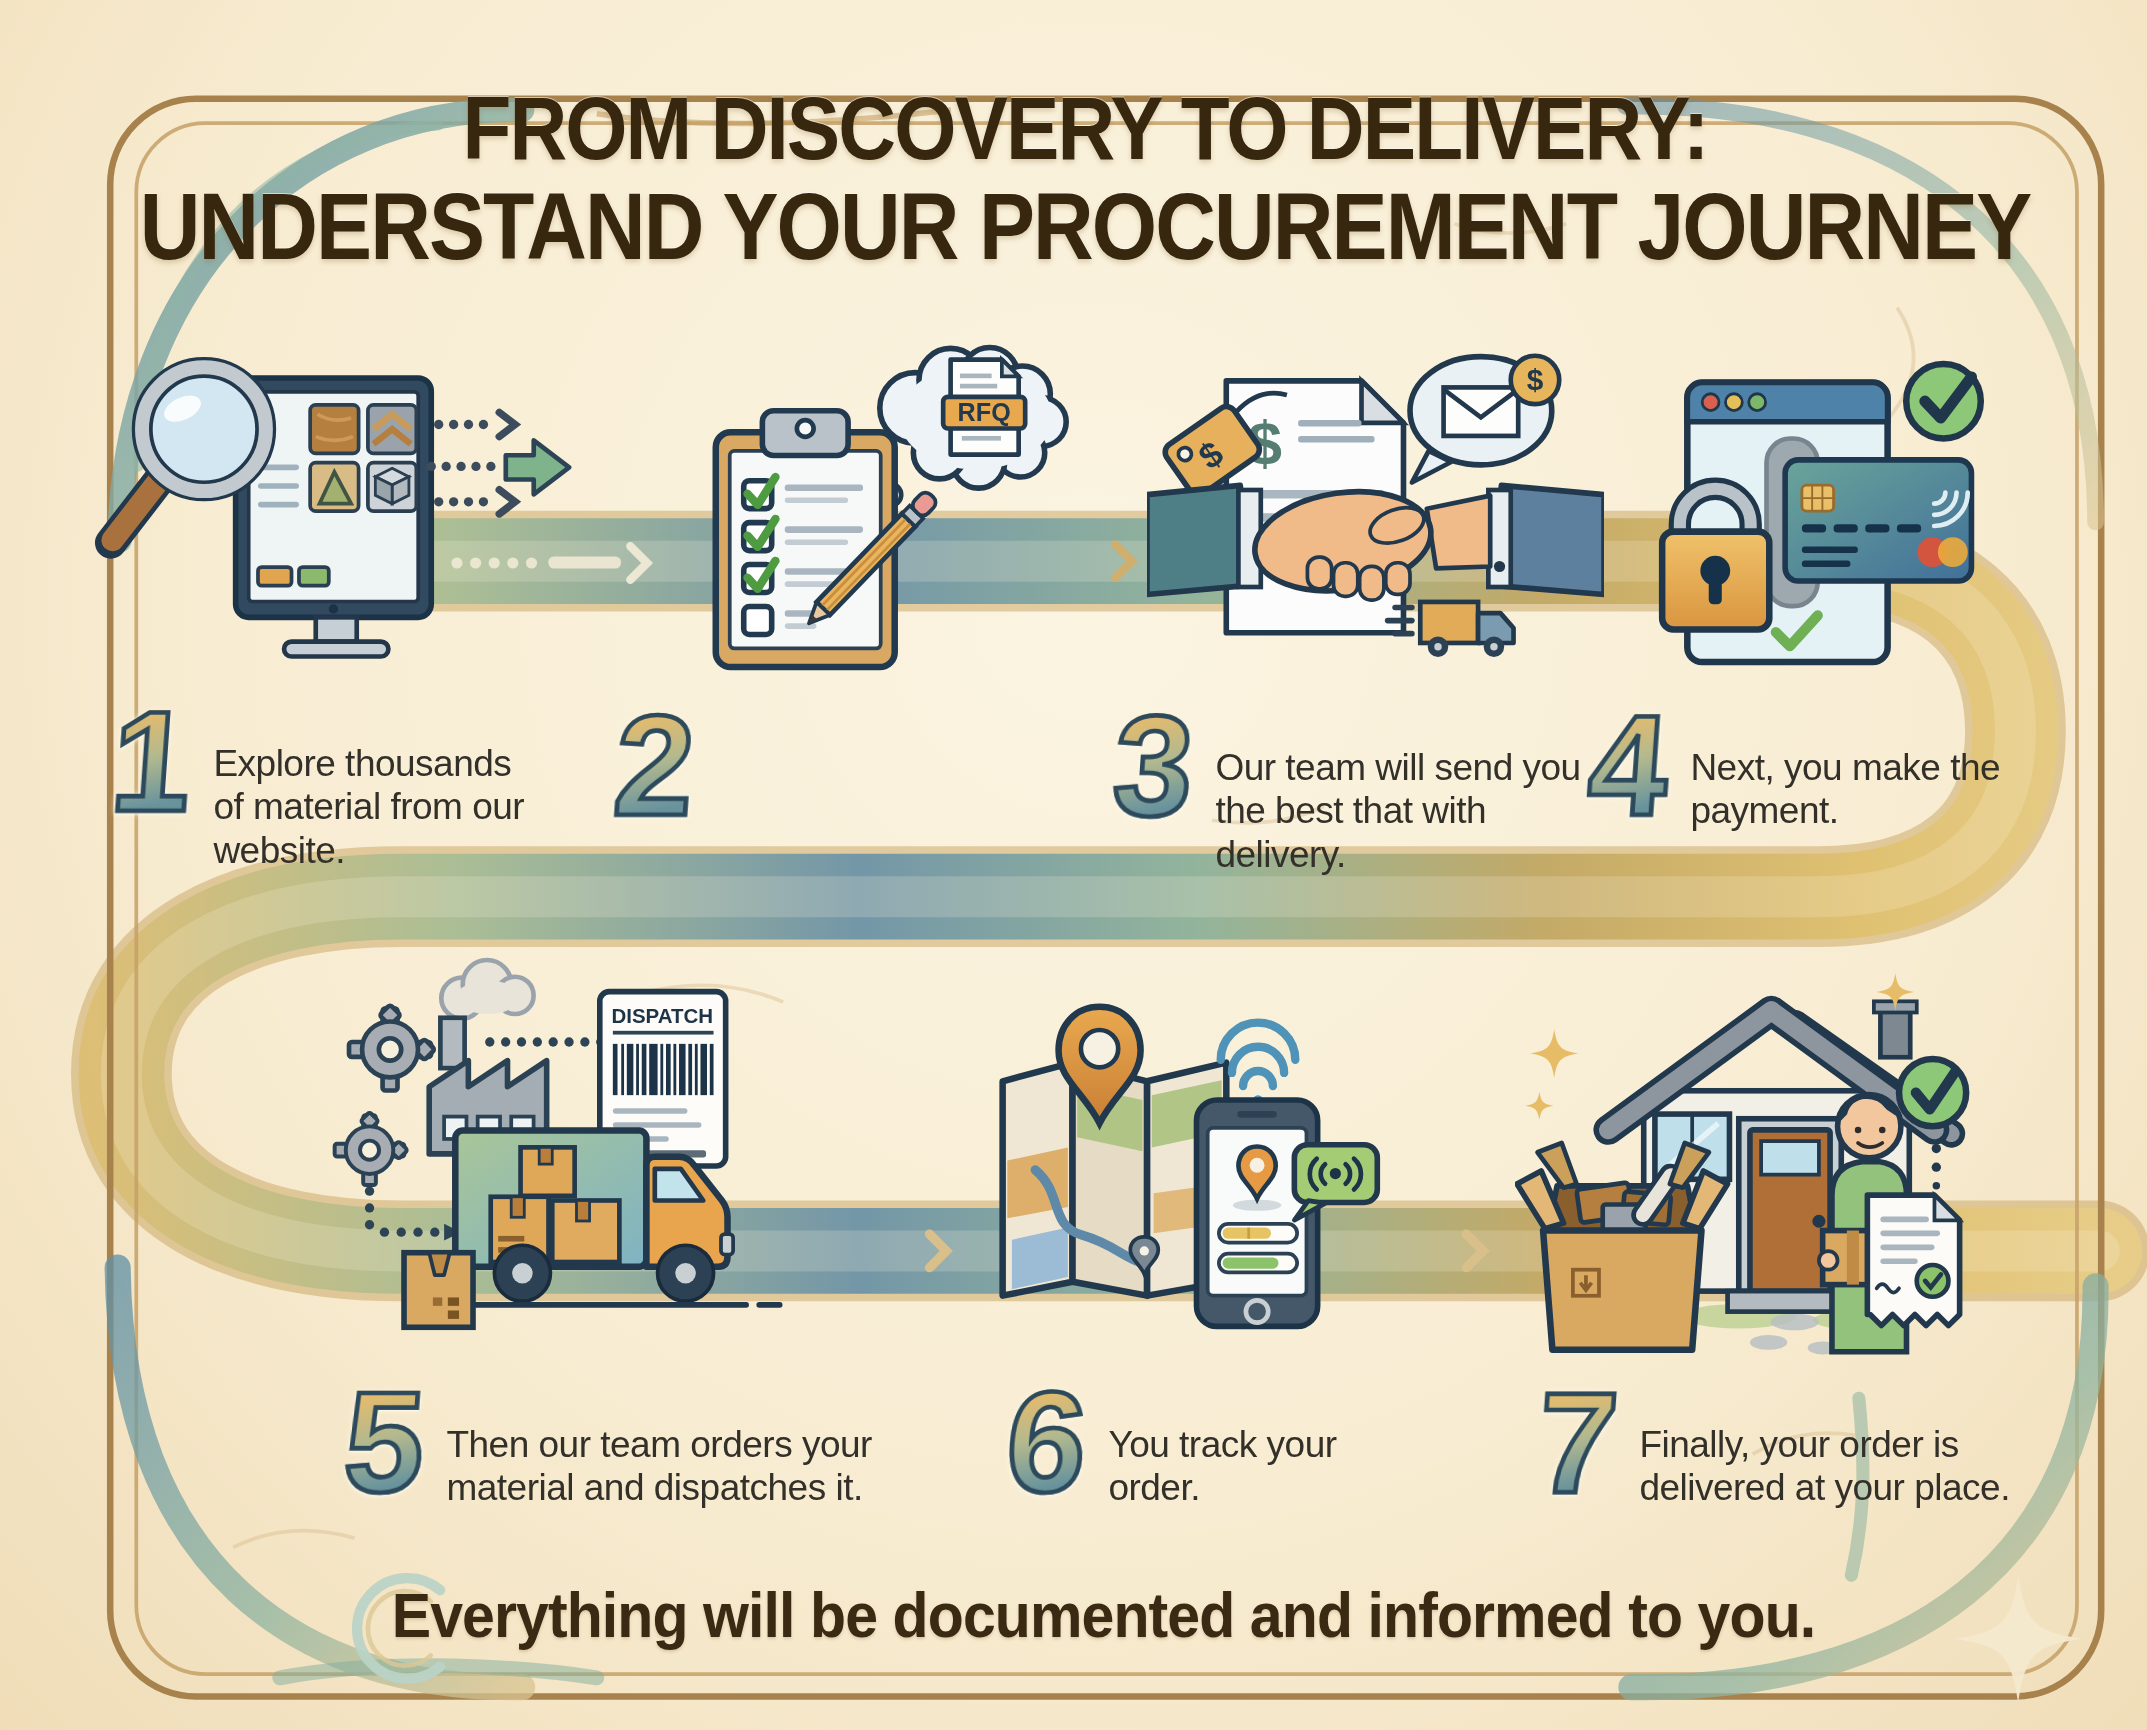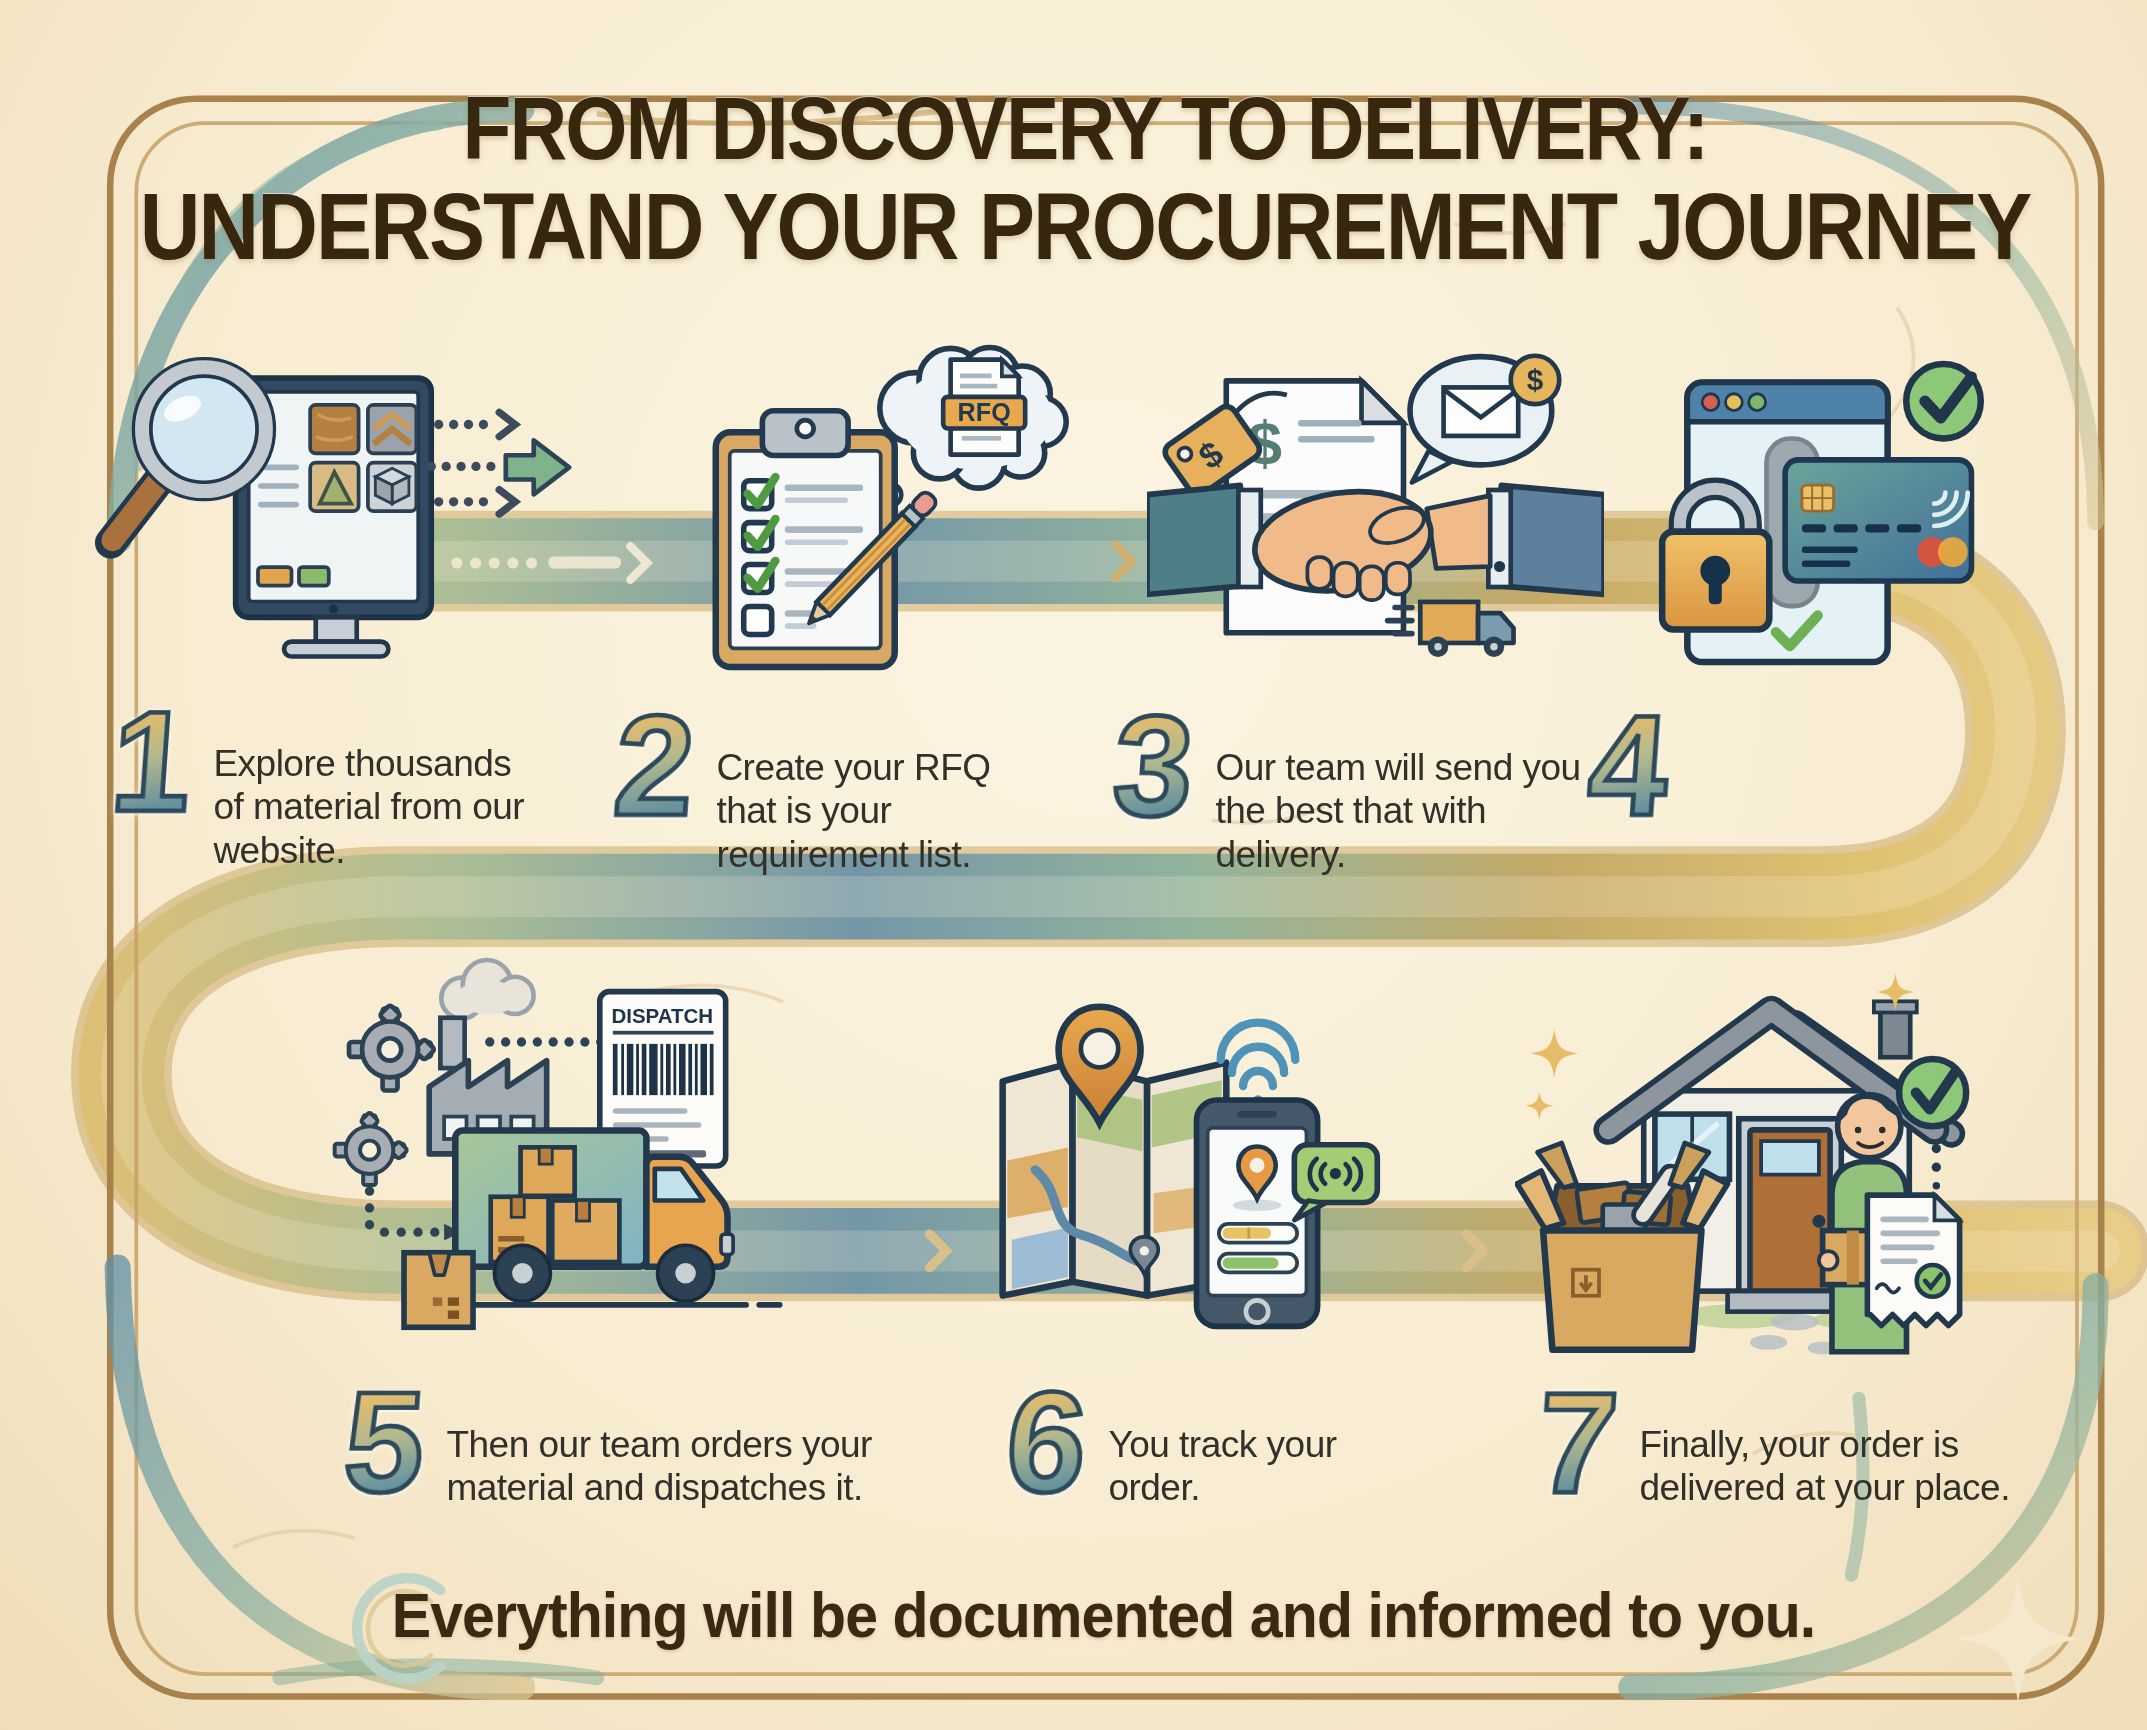--- a/index.html
+++ b/index.html
@@ -623,28 +623,28 @@
       <path transform="translate(408,44)" d="M0,-20 C2.5,-5 5,-2.5 20,0 C5,2.5 2.5,5 0,20 C-2.5,5 -5,2.5 -20,0 C-5,-2.5 -2.5,-5 0,-20 Z"></path>
     </g>
   </svg>
 
   <div class="step" style="left:112px;top:697px;width:485px">
     <span class="num">1</span>
     <p class="txt" style="width:326px">Explore thousands of material from our website.</p>
   </div>
   <div class="step" style="left:615px;top:701px;width:485px">
     <span class="num">2</span>
-    <p class="txt" style="width:336px">Create your RFQ that is your requirement list.</p>
   </div>
   <div class="step" style="left:1114px;top:701px;width:522px">
     <span class="num">3</span>
     <p class="txt" style="width:373px">Our team will send you the best that with delivery.</p>
   </div>
   <div class="step" style="left:1589px;top:701px;width:522px">
     <span class="num">4</span>
+    <p class="txt" style="width:317px">Next, you make the payment.</p>
   </div>
   <div class="step" style="left:345px;top:1378px;width:653px">
     <span class="num">5</span>
     <p class="txt" style="width:559px">Then our team orders your material and dispatches it.</p>
   </div>
   <div class="step" style="left:1007px;top:1378px;width:485px">
     <span class="num">6</span>
     <p class="txt" style="width:242px">You track your order.</p>
   </div>
   <div class="step" style="left:1538px;top:1378px;width:597px">

